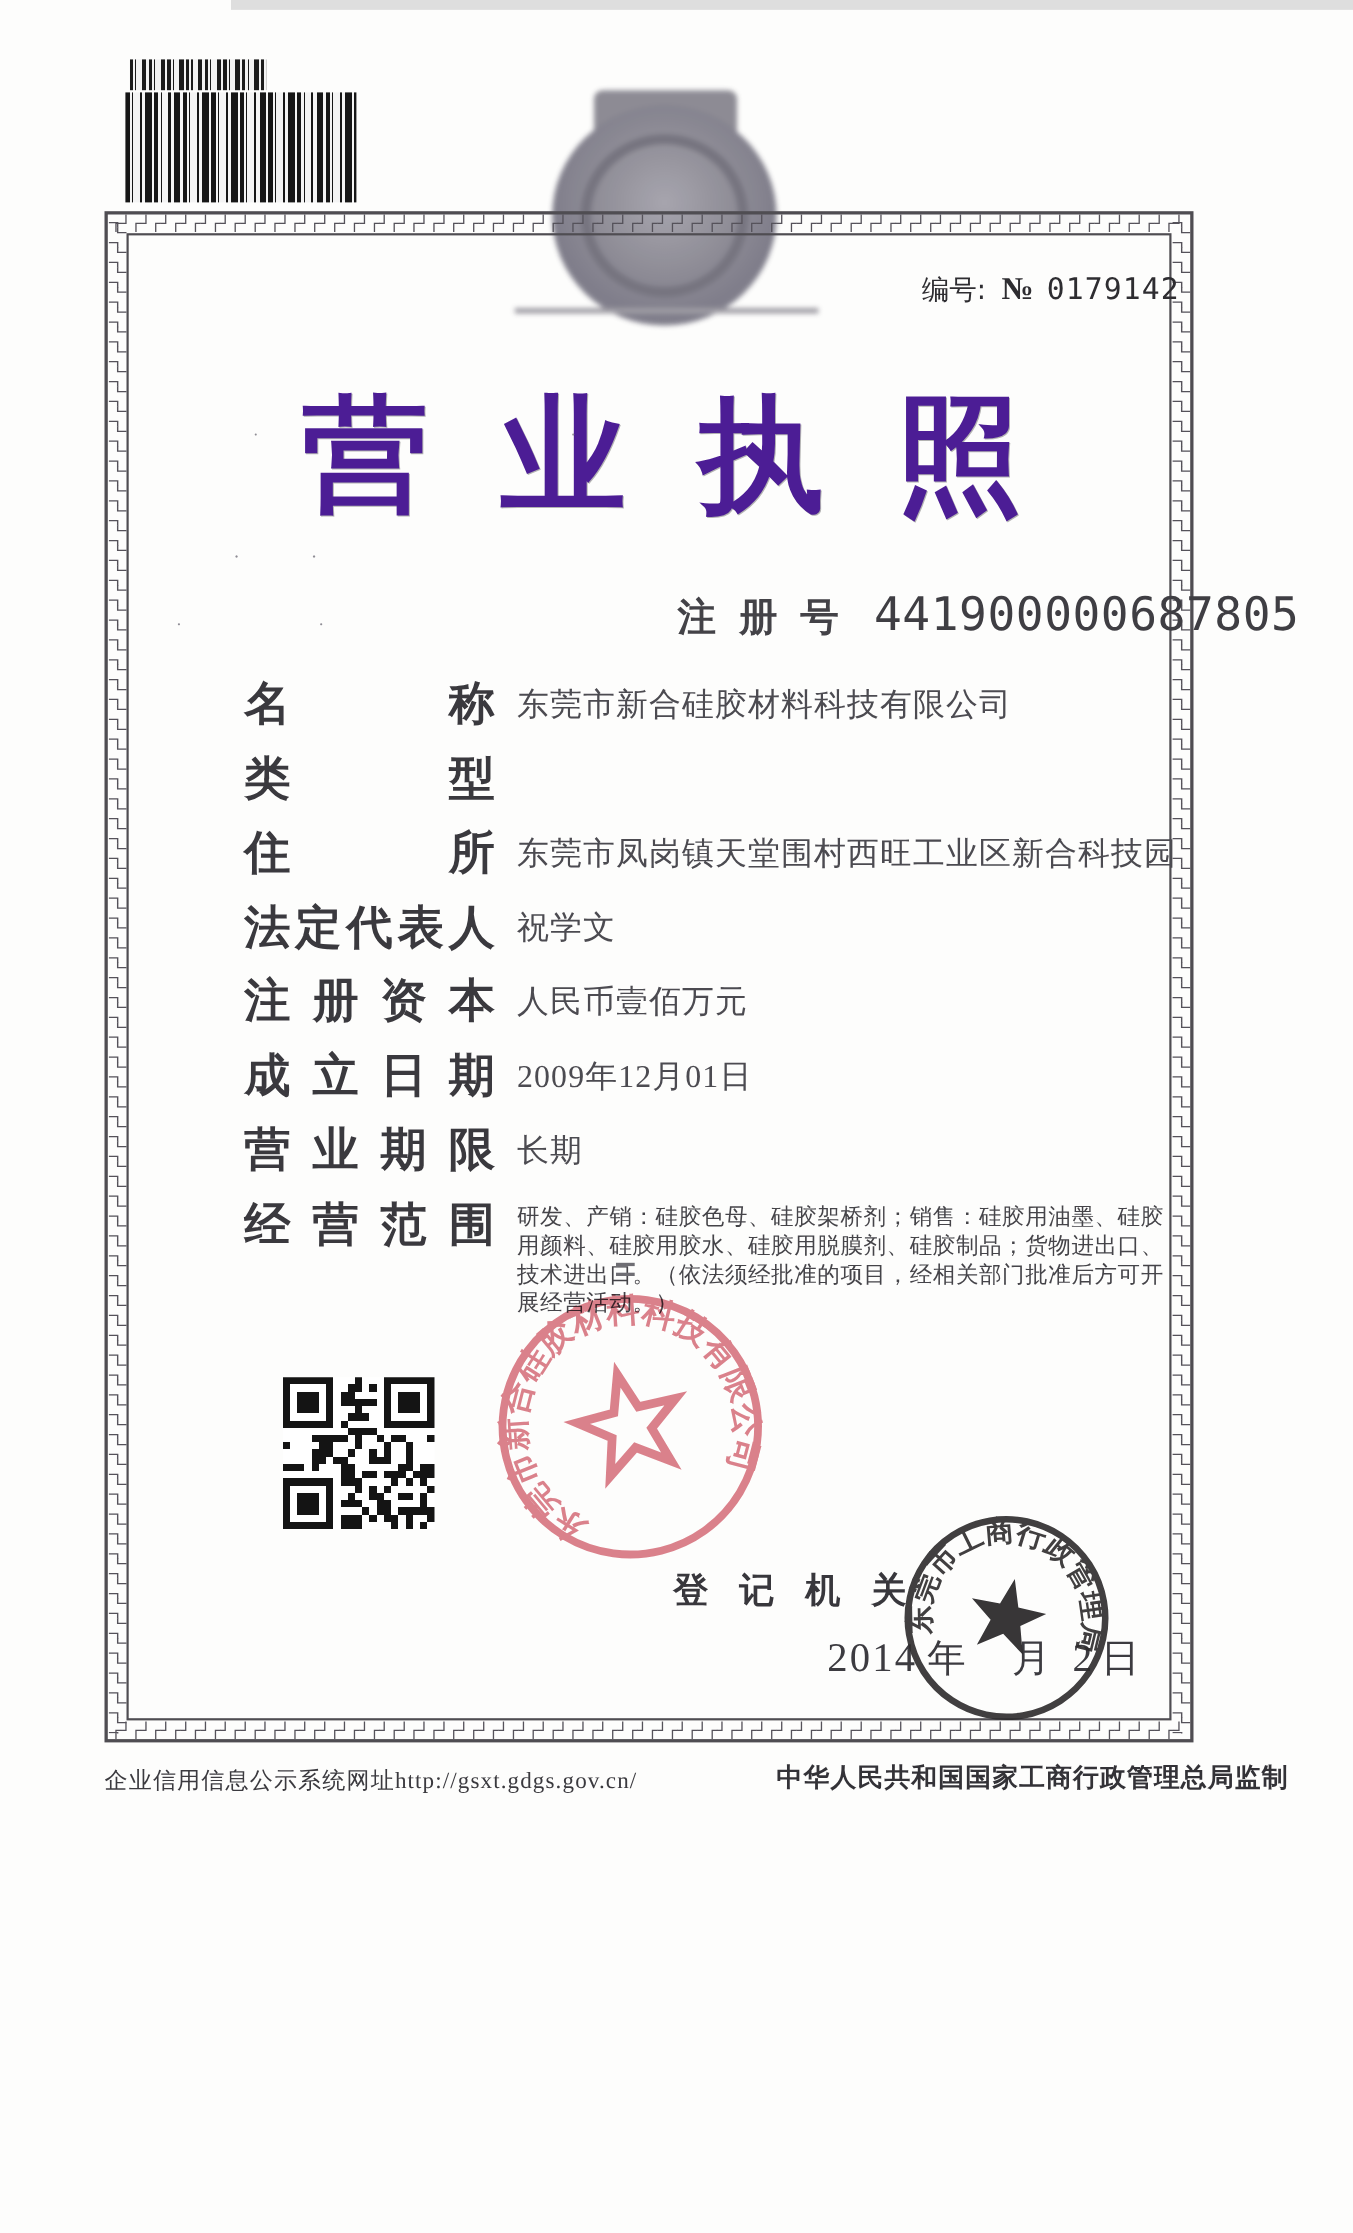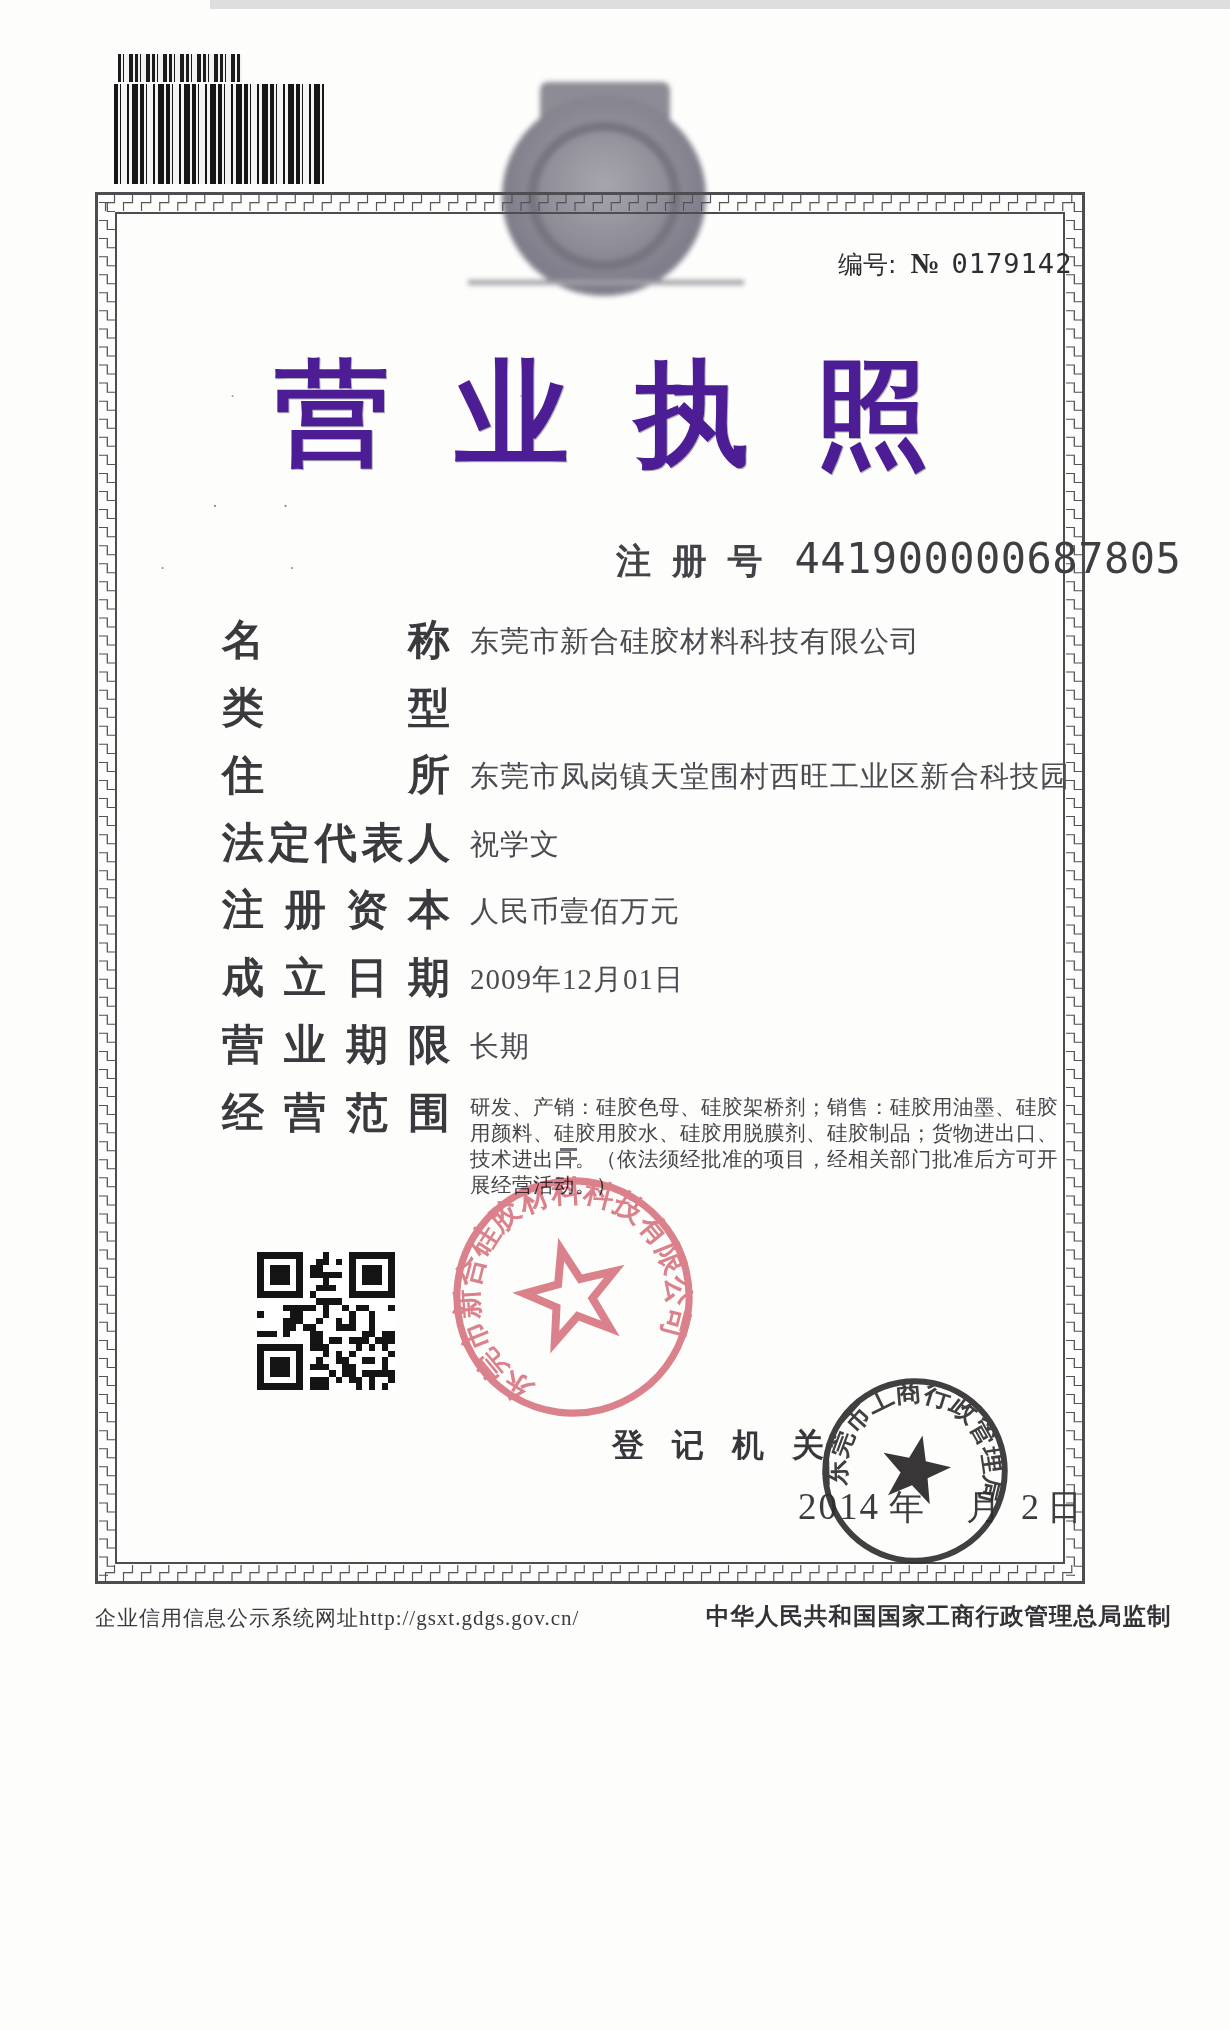--- a/index.html
+++ b/index.html
@@ -63,21 +63,21 @@
   .seal-red { left:440px; top:1164px; width:266px; height:266px; transform:rotate(-14deg); mix-blend-mode:multiply; opacity:.88; }
   .seal-black { left:816px; top:1372px; width:198px; height:198px; transform:rotate(12deg); opacity:.9; }
 
   
   .qr { position:absolute; left:257px; top:1252px; width:138px; height:138px; }
   .qr svg { width:100%; height:100%; shape-rendering:crispEdges; }
 
   
   .registry { position:absolute; left:612px; top:1424px; font-size:32px; font-weight:600; letter-spacing:10px; color:#38373c; }
   .dateline { position:absolute; left:752px; top:1484px; display:flex; align-items:baseline; font-size:35px; color:#3c3b40; }
-  .dateline .yr { font-size:37px; letter-spacing:2px;margin-left:46px; }
+  .dateline .yr { font-size:37px; letter-spacing:2px; }
   .dateline .u1 { margin-left:9px; }
   .dateline .u2 { margin-left:42px; }
   .dateline .dd { margin-left:20px; font-size:36px; }
   .dateline .u3 { margin-left:8px; }
 
   
   .footer-left  { position:absolute; left:95px;  top:1604px; font-size:21px; letter-spacing:1px; color:#3b3a3f; }
   .footer-right { position:absolute; left:706px; top:1600px; font-size:23.5px; font-weight:600; letter-spacing:1px; color:#333237; }
 
   

